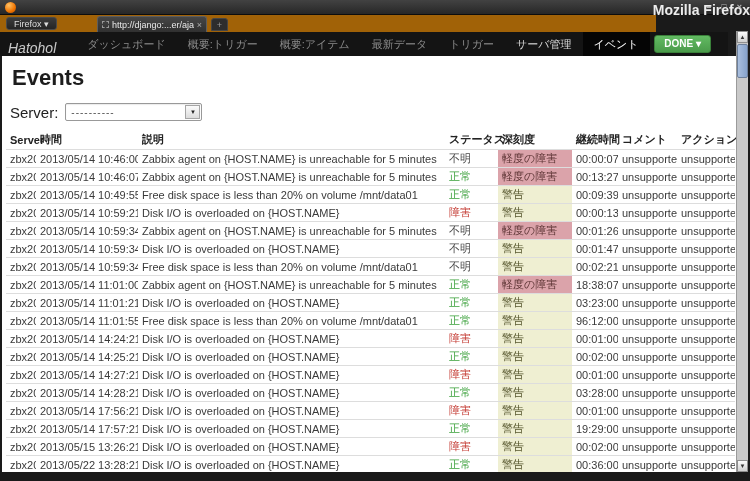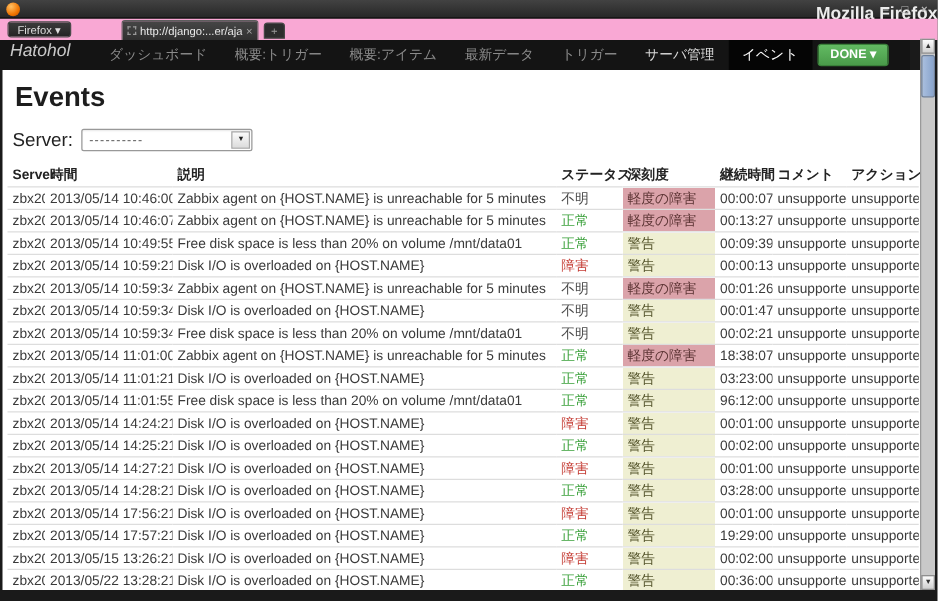--- a/index.html
+++ b/index.html
@@ -7,30 +7,30 @@
   body{position:relative;background:#1a1a1a;font-family:"Liberation Sans",sans-serif;overflow:hidden}
 
   
   .titlebar{position:absolute;top:0;left:0;width:750px;height:15px;background:linear-gradient(#424242,#272727);border-bottom:1px solid #0d0d0d}
   .ff-logo{position:absolute;left:5px;top:2px;width:11px;height:11px;border-radius:50%;background:radial-gradient(circle at 35% 30%,#ffc165,#f07400 60%,#b34a00)}
   .win-title{position:absolute;left:0;right:0;top:2px;text-align:right;font-size:14px;font-weight:bold;color:#ececec}
   .win-controls{position:absolute;right:8px;top:2px;display:flex;gap:10px}
   .win-btn{color:#b8b8b8;font-size:9px;line-height:11px;font-weight:bold}
 
   
-  .tabbar{position:absolute;top:15px;left:0;width:750px;height:17px;background:#f9a8d4}
+  .tabbar{position:absolute;top:15px;left:0;width:656px;height:17px;background:#a16207}
   .ff-menu{position:absolute;left:6px;top:2px;height:13px;padding:0 7px;color:#ddd;font-size:9px;line-height:12px;border:1px solid #4a4a4a;border-radius:3px;background:linear-gradient(#3b3b3b,#252525);white-space:nowrap}
   .tab{position:absolute;left:97px;top:1px;width:110px;height:16px;background:linear-gradient(#464646,#303030);border:1px solid #5d5d5d;border-bottom:none;border-radius:3px 3px 0 0;display:flex;align-items:center;padding:0 4px;gap:3px}
   .favicon{width:7px;height:7px;border:1px dashed #999;flex:none}
   .tab-title{color:#e8e8e8;font-size:9px;white-space:nowrap;overflow:hidden;flex:1}
   .tab-close{color:#aaa;font-size:9px;flex:none}
   .newtab{position:absolute;left:211px;top:3px;width:17px;height:13px;background:#2d2d2d;border:1px solid #454545;border-radius:3px 3px 0 0;color:#999;font-size:9px;text-align:center;line-height:12px}
 
   
-  .navbar{position:absolute;top:32px;left:0;width:728px;height:24px;background:#141414;display:flex;align-items:flex-start}
+  .navbar{position:absolute;top:32px;left:0;width:728px;height:24px;background:#141414;display:flex;align-items:flex-end}
   .brand{font-style:italic;font-size:14px;color:#c9c9c9;margin-left:8px;margin-right:20px}
   .nav-items{display:flex;height:100%}
   .nav-item{color:#8b8b8b;font-size:11px;line-height:24px;padding:0 11px;white-space:nowrap}
   .nav-item.active{color:#fff;background:#050505}
   .nav-item.bright{color:#d8d8d8}
   .done-btn{position:absolute;right:17px;top:3px;height:18px;padding:0 9px;background:linear-gradient(#62ba62,#4a9b4a);border:1px solid #3a813a;border-radius:3px;color:#fff;font-size:10px;font-weight:bold;line-height:16px;white-space:nowrap}
 
   
   .content{position:absolute;top:56px;left:2px;width:734px;height:416px;background:#fff;overflow:hidden}
   .page-title{position:absolute;left:10px;top:9px;font-size:22px;font-weight:bold;color:#1d1d1d}

